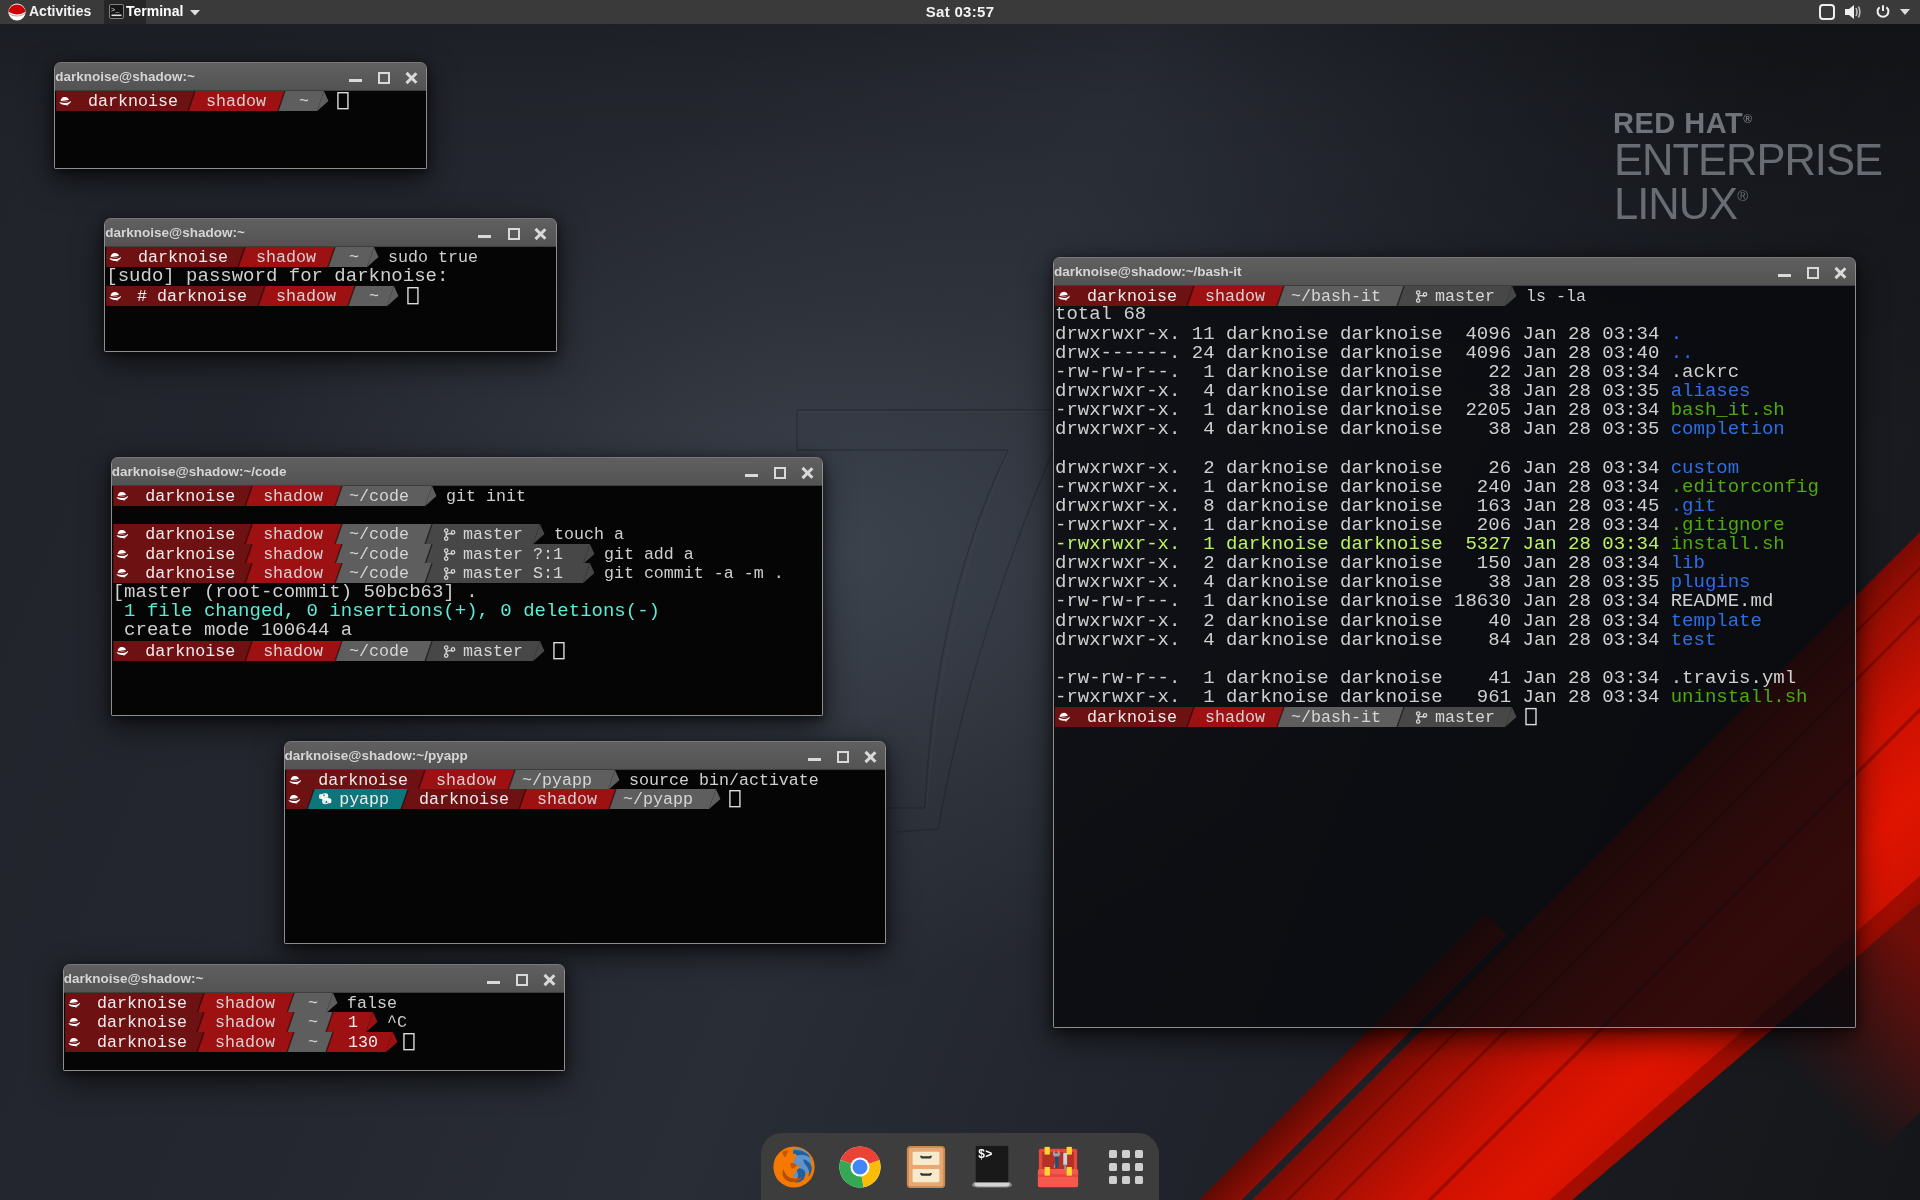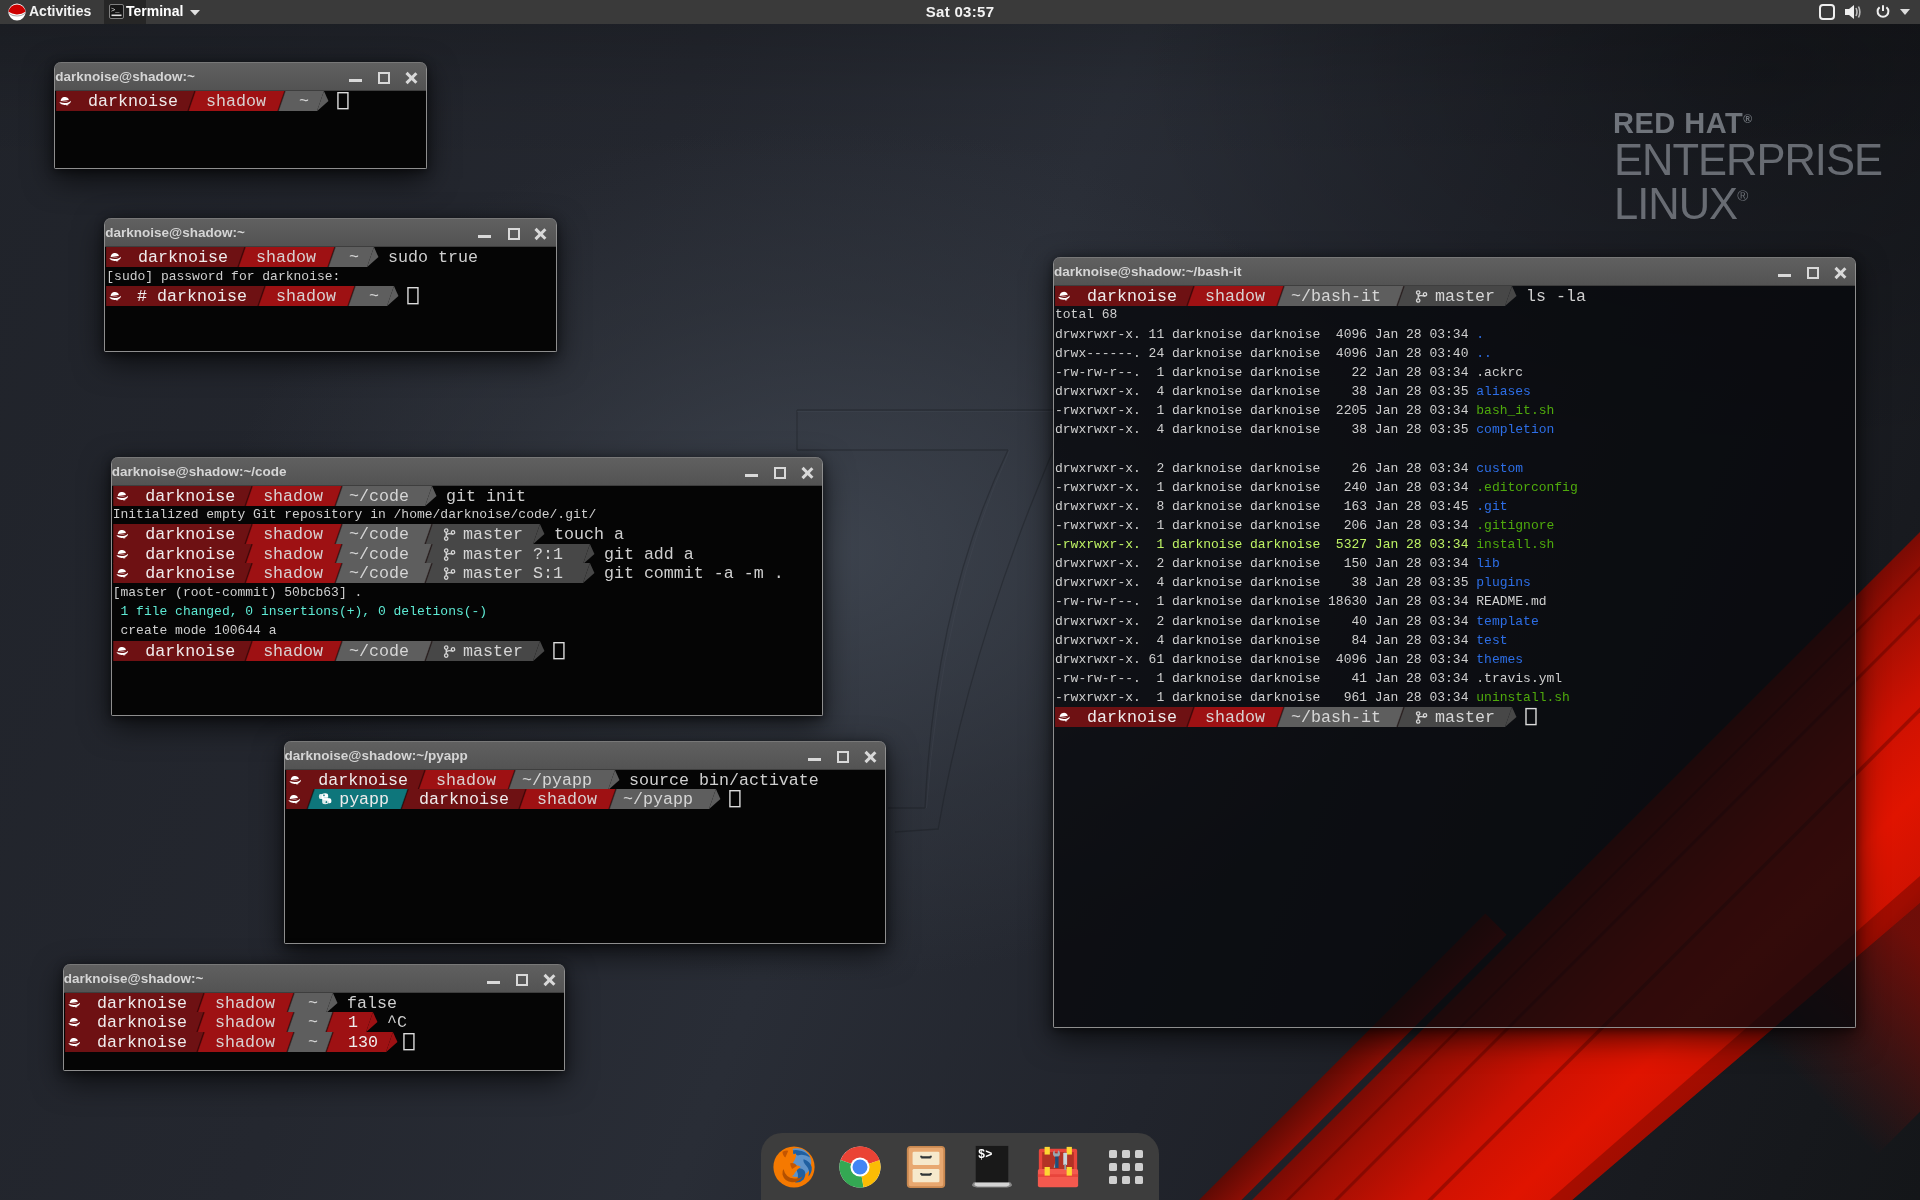--- a/index.html
+++ b/index.html
@@ -21,21 +21,21 @@
  border-top:1px solid #787878;border-bottom:1px solid #3e3e3e}
 .ttl{display:block;text-align:left;line-height:27px;color:#d5d5d5;font-weight:bold;font-size:13.5px;
  font-family:"Liberation Sans",sans-serif}
 .tbar span.b-min{position:absolute;top:16px;width:13px;height:3px;background:#d9d9d9}
 .tbar span.b-max{position:absolute;top:9px;width:12px;height:12px;border:2px solid #d9d9d9}
 .tbar span.b-cls{position:absolute;top:8px;width:14px;height:14px}
 .b-cls i{position:absolute;left:6px;top:0;width:2.6px;height:14px;background:#d9d9d9;transform:rotate(45deg)}
 .b-cls i.i2{transform:rotate(-45deg)}
 .tbody{position:relative;overflow:hidden;width:100%}
 .row{position:absolute;left:1px;width:100%}
-.trow{position:absolute;left:1px;width:100%;font-family:"Liberation Mono",monospace;font-size:13px;white-space:pre}
+.trow{position:absolute;left:1px;width:100%;font-family:"Liberation Mono",monospace;font-size:19px;white-space:pre}
 #dock{position:absolute;left:761px;top:1132.6px;width:398px;height:68px;background:#3d3d3d;border-radius:21px 21px 0 0;z-index:40}
 .dicon{position:absolute;top:11px;width:46px;height:46px}
 </style></head>
 <body>
 <div id="wall"></div>
 
 <svg width="1920" height="1200" viewBox="0 0 1920 1200" style="position:absolute;left:0;top:0">
 <defs>
 <linearGradient id="band" x1="0" y1="0" x2="0" y2="1">
  <stop offset="0" stop-color="#7a0b04"></stop>
@@ -300,21 +300,20 @@
             <path d="M0.5,7.2 Q4.4,8.9 8.0,8.0 Q10.3,7.3 10.9,6.0 Q11.7,7.0 10.6,8.2 Q8.8,10.2 5.2,10.1 Q1.7,10.0 0.6,8.3 Z" fill="#fff"></path>
             <line x1="0.9" y1="7.0" x2="9.8" y2="5.7" stroke="#6e1113" stroke-width="0.9"></line>
             <path d="M6.4,9.2 Q8.2,9.3 9.2,10.3 L7.2,10.7 Q6.5,10.3 6.4,9.2 Z" fill="#fff"></path>
           </g>
           <text x="32.0" y="15.0" font-family="Liberation Mono" font-size="16.66px" fill="#efecec" xml:space="preserve" textLength="90.0" lengthAdjust="spacingAndGlyphs">darknoise</text>
           <text x="150.0" y="15.0" font-family="Liberation Mono" font-size="16.66px" fill="#d8d2d2" xml:space="preserve" textLength="60.0" lengthAdjust="spacingAndGlyphs">shadow</text>
           <text x="236.0" y="15.0" font-family="Liberation Mono" font-size="16.66px" fill="#d6d6d6" xml:space="preserve" textLength="60.0" lengthAdjust="spacingAndGlyphs">~/code</text>
           <text x="333.0" y="15.0" font-family="Liberation Mono" font-size="16.66px" fill="#cfcfcf" xml:space="preserve" textLength="80.0" lengthAdjust="spacingAndGlyphs">git init</text>
         </svg>
       </div>
-      <div class="trow" style="top:19.4px;height:19.4px;line-height:19.4px"><span style="color:#cfcfcf">Initialized empty Git repository in /home/darknoise/code/.git/</span></div>
       <div class="row" style="top:38.8px;height:19.4px">
         <svg width="711" height="20.2" viewBox="0 0 711 20.2" style="position:absolute;left:0;top:0">
           <polygon points="0,0 139.0,0 132.0,20.2 0,20.2" fill="#6e1113"></polygon>
           <polygon points="139.0,0 229.0,0 222.0,20.2 132.0,20.2" fill="#9e1113"></polygon>
           <line x1="139.0" y1="0" x2="132.0" y2="20.2" stroke="rgba(20,0,0,0.45)" stroke-width="1.6"></line>
           <polygon points="229.0,0 319.0,0 312.0,20.2 222.0,20.2" fill="#5e5e5e"></polygon>
           <line x1="229.0" y1="0" x2="222.0" y2="20.2" stroke="rgba(20,0,0,0.45)" stroke-width="1.6"></line>
           <polygon points="319.0,0 427.0,0 420.0,20.2 312.0,20.2" fill="#474747"></polygon>
           <line x1="319.0" y1="0" x2="312.0" y2="20.2" stroke="rgba(20,0,0,0.45)" stroke-width="1.6"></line>
           <polygon points="427.0,0 431.5,10.1 420.0,20.2" fill="#474747"></polygon>
@@ -620,21 +619,20 @@
       <div class="trow" style="top:172.3px;height:19.1px;line-height:19.1px"><span style="color:#cfcfcf">drwxrwxr-x.  2 darknoise darknoise    26 Jan 28 03:34 </span><span style="color:#2d6ee6">custom</span></div>
       <div class="trow" style="top:191.4px;height:19.1px;line-height:19.1px"><span style="color:#cfcfcf">-rwxrwxr-x.  1 darknoise darknoise   240 Jan 28 03:34 </span><span style="color:#4faa0c">.editorconfig</span></div>
       <div class="trow" style="top:210.5px;height:19.1px;line-height:19.1px"><span style="color:#cfcfcf">drwxrwxr-x.  8 darknoise darknoise   163 Jan 28 03:45 </span><span style="color:#2d6ee6">.git</span></div>
       <div class="trow" style="top:229.7px;height:19.1px;line-height:19.1px"><span style="color:#cfcfcf">-rwxrwxr-x.  1 darknoise darknoise   206 Jan 28 03:34 </span><span style="color:#4faa0c">.gitignore</span></div>
       <div class="trow" style="top:248.8px;height:19.1px;line-height:19.1px"><span style="color:#bef264">-rwxrwxr-x.  1 darknoise darknoise  5327 Jan 28 03:34 </span><span style="color:#4faa0c">install.sh</span></div>
       <div class="trow" style="top:268.0px;height:19.1px;line-height:19.1px"><span style="color:#cfcfcf">drwxrwxr-x.  2 darknoise darknoise   150 Jan 28 03:34 </span><span style="color:#2d6ee6">lib</span></div>
       <div class="trow" style="top:287.1px;height:19.1px;line-height:19.1px"><span style="color:#cfcfcf">drwxrwxr-x.  4 darknoise darknoise    38 Jan 28 03:35 </span><span style="color:#2d6ee6">plugins</span></div>
       <div class="trow" style="top:306.2px;height:19.1px;line-height:19.1px"><span style="color:#cfcfcf">-rw-rw-r--.  1 darknoise darknoise 18630 Jan 28 03:34 </span><span style="color:#cfcfcf">README.md</span></div>
       <div class="trow" style="top:325.4px;height:19.1px;line-height:19.1px"><span style="color:#cfcfcf">drwxrwxr-x.  2 darknoise darknoise    40 Jan 28 03:34 </span><span style="color:#2d6ee6">template</span></div>
       <div class="trow" style="top:344.5px;height:19.1px;line-height:19.1px"><span style="color:#cfcfcf">drwxrwxr-x.  4 darknoise darknoise    84 Jan 28 03:34 </span><span style="color:#2d6ee6">test</span></div>
-      <div class="trow" style="top:363.7px;height:19.1px;line-height:19.1px"><span style="color:#cfcfcf">drwxrwxr-x. 61 darknoise darknoise  4096 Jan 28 03:34 </span><span style="color:#2d6ee6">themes</span></div>
       <div class="trow" style="top:382.8px;height:19.1px;line-height:19.1px"><span style="color:#cfcfcf">-rw-rw-r--.  1 darknoise darknoise    41 Jan 28 03:34 </span><span style="color:#cfcfcf">.travis.yml</span></div>
       <div class="trow" style="top:401.9px;height:19.1px;line-height:19.1px"><span style="color:#cfcfcf">-rwxrwxr-x.  1 darknoise darknoise   961 Jan 28 03:34 </span><span style="color:#4faa0c">uninstall.sh</span></div>
       <div class="row" style="top:421.1px;height:19.1px">
         <svg width="801" height="19.94" viewBox="0 0 801 19.94" style="position:absolute;left:0;top:0">
           <polygon points="0,0 139.0,0 132.0,19.94 0,19.94" fill="#6e1113"></polygon>
           <polygon points="139.0,0 229.0,0 222.0,19.94 132.0,19.94" fill="#9e1113"></polygon>
           <line x1="139.0" y1="0" x2="132.0" y2="19.94" stroke="rgba(20,0,0,0.45)" stroke-width="1.6"></line>
           <polygon points="229.0,0 349.0,0 342.0,19.94 222.0,19.94" fill="#5e5e5e"></polygon>
           <line x1="229.0" y1="0" x2="222.0" y2="19.94" stroke="rgba(20,0,0,0.45)" stroke-width="1.6"></line>
           <polygon points="349.0,0 457.0,0 450.0,19.94 342.0,19.94" fill="#474747"></polygon>

